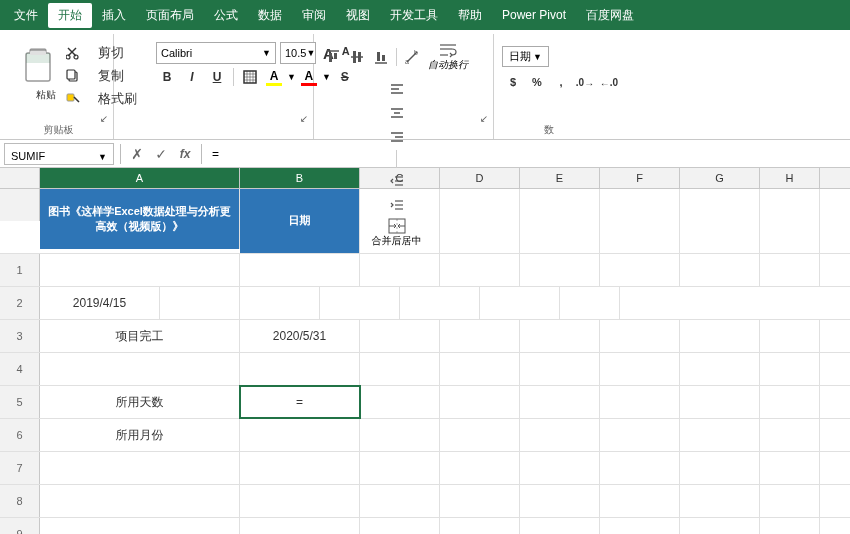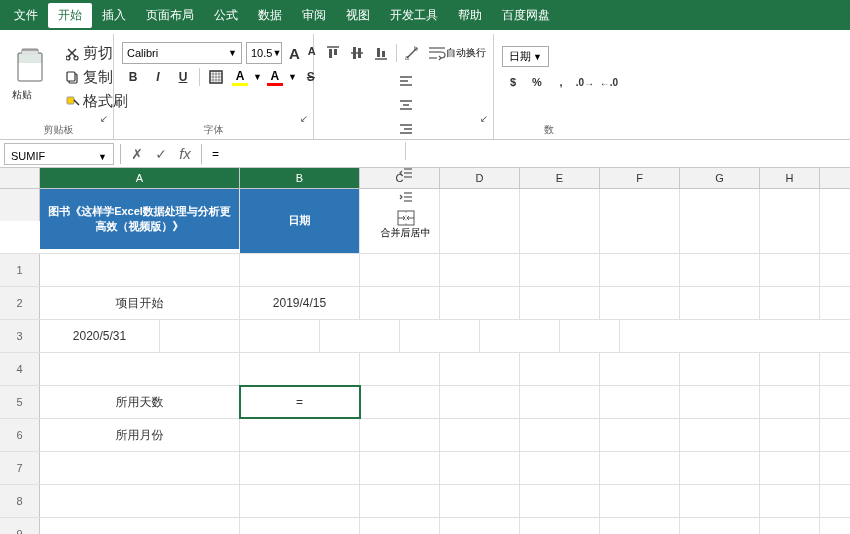--- a/index.html
+++ b/index.html
@@ -57,21 +57,21 @@
       display: flex;
       align-items: center;
       flex: 1;
       gap: 2px;
     }
 
     
     .paste-btn {
       display: flex;
       flex-direction: column;
-      align-items: flex-start;
+      align-items: flex-end;
       justify-content: center;
       width: 44px;
       height: 64px;
       cursor: pointer;
       border-radius: 2px;
     }
     .paste-icon {
       width: 36px;
       height: 40px;
       display: flex;
@@ -83,26 +83,26 @@
     
     .small-btns {
       display: flex;
       flex-direction: column;
       gap: 1px;
       margin-left: 4px;
     }
     .small-btn {
       display: flex;
       align-items: center;
-      gap: 3px;
+      gap: 18px;
       padding: 2px 4px;
       cursor: pointer;
       border-radius: 2px;
       white-space: nowrap;
-      font-size: 15px;
+      font-size: 13px;
       color: #333;
     }
 
     
     .font-section {
       display: flex;
       flex-direction: column;
       gap: 2px;
       padding-bottom: 16px;
     }
@@ -355,20 +355,21 @@
   <span class="menu-item">文件</span>
   <span class="menu-item active">开始</span>
   <span class="menu-item">插入</span>
   <span class="menu-item">页面布局</span>
   <span class="menu-item">公式</span>
   <span class="menu-item">数据</span>
   <span class="menu-item">审阅</span>
   <span class="menu-item">视图</span>
   <span class="menu-item">开发工具</span>
   <span class="menu-item">帮助</span>
+  <span class="menu-item">Power Pivot</span>
   <span class="menu-item">百度网盘</span>
 </div>
 
 <div class="ribbon">
 
   <div class="ribbon-group" style="width:110px; padding-bottom: 18px;">
     <div class="ribbon-group-content" style="align-items:flex-start; padding-top:4px;">
       <div class="paste-btn">
         <div class="paste-icon">
 
@@ -405,21 +406,21 @@
             </svg>
           <span>格式刷</span>
         </div>
       </div>
     </div>
     <div class="ribbon-group-label">剪贴板</div>
     <div class="dialog-launcher">↙</div>
   </div>
 
   <div class="ribbon-group" style="width:200px; padding-bottom:18px;">
-    <div class="font-section" style="padding-top:4px;">
+    <div class="font-section" style="padding-top:4px;margin-left:34px;">
       <div class="font-row1">
         <div class="font-name-box">
           <span>Calibri</span>
           <span style="font-size:9px;">▼</span>
         </div>
         <div class="font-size-box">
           <span>10.5</span>
           <span style="font-size:9px;">▼</span>
         </div>
         <div class="font-aa">
@@ -453,21 +454,20 @@
 
         <div class="color-btn">
           <span style="font-weight:bold;font-size:12px;">A</span>
           <div class="color-bar" style="background:#ff0000;"></div>
         </div>
         <span style="font-size:9px;cursor:pointer;">▼</span>
 
         <div class="fmt-btn" style="text-decoration:line-through;">S</div>
       </div>
     </div>
-    <div class="ribbon-group-label">字体</div>
     <div class="dialog-launcher">↙</div>
   </div>
 
   <div class="ribbon-group" style="width:180px; padding-bottom:18px;">
     <div class="align-section" style="padding-top:4px;">
       <div class="align-row">
 
         <div class="align-btn">
           <svg width="16" height="16" viewBox="0 0 16 16">
               <line x1="2" y1="2" x2="14" y2="2" stroke="#555" stroke-width="1.5"></line>
@@ -492,21 +492,21 @@
         <div style="width:1px;height:18px;background:#ccc;margin:0 2px;"></div>
 
         <div class="align-btn">
           <svg width="16" height="16" viewBox="0 0 16 16">
               <line x1="3" y1="13" x2="13" y2="3" stroke="#555" stroke-width="1.5"></line>
               <text x="1" y="15" font-size="7" fill="#555">a</text>
               <text x="10" y="6" font-size="7" fill="#555">b</text>
             </svg>
         </div>
 
-        <div class="align-btn" style="width:auto;padding:0 3px;font-size:10px;flex-direction:row;height:auto;">
+        <div class="align-btn" style="width:auto;padding:0 3px;font-size:10px;flex-direction:column;height:auto;font-style:italic;">
           <svg width="18" height="16" viewBox="0 0 18 16">
               <line x1="1" y1="3" x2="17" y2="3" stroke="#555" stroke-width="1.2"></line>
               <line x1="1" y1="7" x2="13" y2="7" stroke="#555" stroke-width="1.2"></line>
               <path d="M13 7 Q17 7 17 10 Q17 13 13 13" fill="none" stroke="#555" stroke-width="1.2"></path>
               <polyline points="11,11 13,13 11,15" fill="none" stroke="#555" stroke-width="1.2"></polyline>
               <line x1="1" y1="13" x2="9" y2="13" stroke="#555" stroke-width="1.2"></line>
             </svg>
           <span style="font-size:10px;white-space:nowrap;">自动换行</span>
         </div>
       </div>
@@ -591,21 +591,21 @@
 
 <div class="formula-bar">
   <div class="name-box">
     <span>SUMIF</span>
     <span style="font-size:9px;">▼</span>
   </div>
   <div style="width:1px;height:20px;background:#bbb;margin:0 2px;"></div>
   <div class="formula-btn">✗</div>
   <div class="formula-btn">✓</div>
   <div class="formula-btn">
-    <span style="font-size:15px;font-style:italic;">fx</span>
+    <span style="font-size:12px;font-style:italic;font-weight:bold;">fx</span>
   </div>
   <div style="width:1px;height:20px;background:#bbb;margin:0 2px;"></div>
   <input class="formula-input" value="=" style="">
 </div>
 
 <div class="spreadsheet">
 
   <div class="col-headers">
     <div class="row-num-header"></div>
     <div class="col-header selected" style="width:200px;min-width:200px;">A</div>
@@ -641,31 +641,31 @@
         <div class="cell col-b"></div>
         <div class="cell col-c"></div>
         <div class="cell col-d"></div>
         <div class="cell col-e"></div>
         <div class="cell col-f"></div>
         <div class="cell col-g"></div>
         <div class="cell col-h"></div>
       </div>
       <div class="sheet-row">
         <div class="row-num">2</div>
-        <div class="cell col-a">项目开始</div>
         <div class="cell col-b">2019/4/15</div>
         <div class="cell col-c"></div>
         <div class="cell col-d"></div>
         <div class="cell col-e"></div>
         <div class="cell col-f"></div>
         <div class="cell col-g"></div>
         <div class="cell col-h"></div>
       </div>
       <div class="sheet-row">
         <div class="row-num">3</div>
+        <div class="cell col-a">项目完工</div>
         <div class="cell col-b">2020/5/31</div>
         <div class="cell col-c"></div>
         <div class="cell col-d"></div>
         <div class="cell col-e"></div>
         <div class="cell col-f"></div>
         <div class="cell col-g"></div>
         <div class="cell col-h"></div>
       </div>
       <div class="sheet-row">
         <div class="row-num">4</div>

